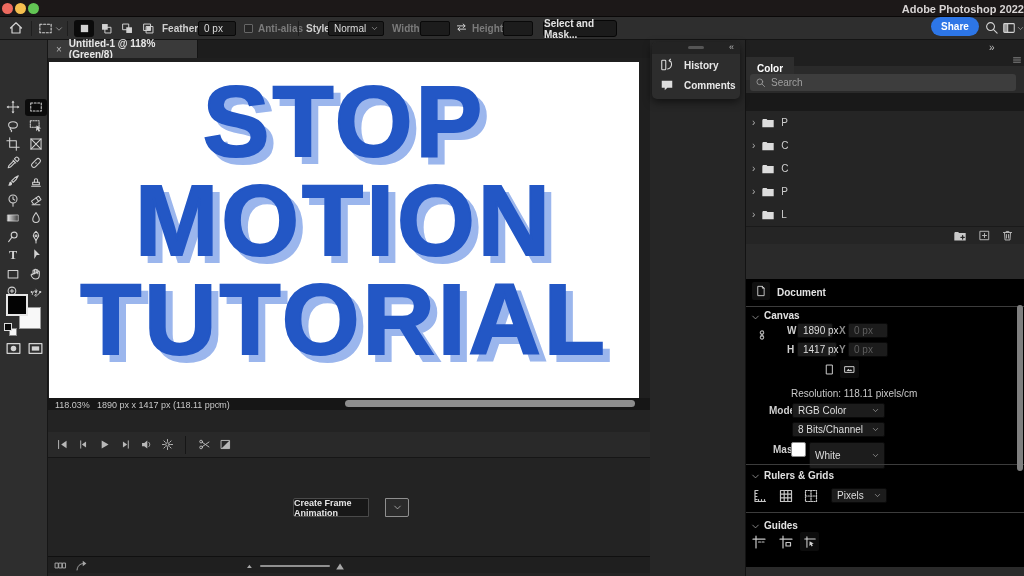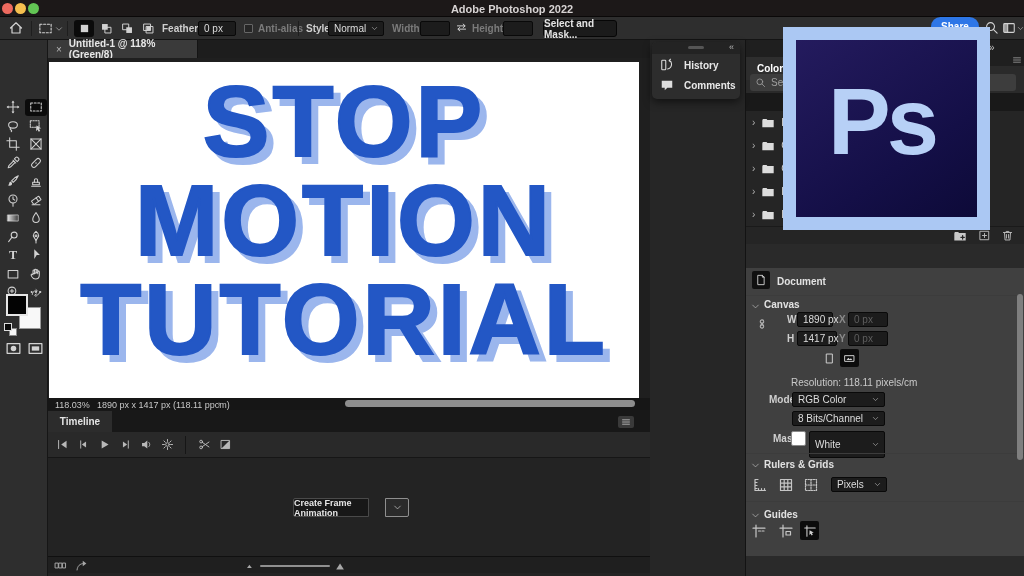--- a/index.html
+++ b/index.html
@@ -12,21 +12,21 @@
   .lbl{font-size:10px;color:#cfcfcf;font-weight:600;white-space:nowrap}
   .dim{color:#7b7b7b}
   .fld{background:#1c1c1c;border:1px solid #090909;border-radius:2px;font-size:10px;color:#ddd;
        display:flex;align-items:center;padding:0 5px;white-space:nowrap}
   .fld.dis{color:#5e5e5e}
   .drop{justify-content:space-between;gap:4px}
   .vsep{width:1px;height:15px;background:#1e1e1e}
   
   .titlebar{left:0;top:0;width:1024px;height:17px;background:#1c1818;border-bottom:1px solid #0a0808}
   .light{width:11px;height:11px;border-radius:50%;top:3px}
-  .wtitle{left:0;right:0;top:3px;text-align:center;font-size:11px;color:#d8d4d4;font-weight:600}
+  .wtitle{left:0;right:0;top:3px;text-align:right;font-size:11px;color:#d8d4d4;font-weight:600}
   
   .optbar{left:0;top:17px;width:1024px;height:23px;background:#2e2e2e;border-bottom:1px solid #141414}
   .selbtn{width:20px;height:17px;display:flex;align-items:center;justify-content:center;border-radius:3px;color:#e3e3e3}
   .selbtn.on{background:#0b0b0b}
   .btn{background:#1b1b1b;border:1px solid #060606;border-radius:3px;color:#e3e3e3;
        font-weight:bold;font-size:10px;display:flex;align-items:center;justify-content:center}
   .checkbox{width:9px;height:9px;border:1px solid #666;border-radius:1px;background:#262626}
   
   .toolbar{left:0;top:40px;width:48px;height:536px;background:#2e2e2e;border-right:1px solid #161616}
   .toolgrid{position:absolute;left:1px;top:58px;width:46px;display:grid;
@@ -424,32 +424,20 @@
   </div>
 
   <div class="abs statusbar">
     <span class="abs" style="left:7px;top:2px">118.03%</span>
     <span class="abs" style="left:49px;top:2px">1890 px x 1417 px (118.11 ppcm)</span>
     <span class="abs" style="left:170px;top:1px;color:#9a9a9a">›</span>
   </div>
   <div class="abs hscroll"></div>
 
   <div class="abs timeline">
-    <div class="abs tl-head">
-      <div class="abs tl-tab">
-        <span style="font-weight:bold;color:#e4e4e4">Timeline</span>
-      </div>
-      <div class="abs menu-chip" style="left:570px;top:6px;width:16px;height:12px">
-        <span class="ic">
-            <svg width="10" height="10" viewBox="0 0 16 16" fill="none" stroke="currentColor" stroke-width="1.2" stroke-linecap="round" stroke-linejoin="round">
-              <path d="M2.5 4.5h11M2.5 8h11M2.5 11.5h11"></path>
-            </svg>
-          </span>
-        </div>
-    </div>
     <div class="abs tl-controls">
       <span class="abs ic" style="left:8px;top:6px;color:#b8b8b8">
           <svg width="13" height="13" viewBox="0 0 16 16" fill="none" stroke="currentColor" stroke-width="1.2" stroke-linecap="round" stroke-linejoin="round">
             <path d="M3.2 3v10"></path>
             <path d="M13 3.4L6.4 8l6.6 4.6z" fill="currentColor" stroke="none"></path>
           </svg>
         </span>
       <span class="abs ic" style="left:28px;top:6px;color:#b8b8b8">
           <svg width="13" height="13" viewBox="0 0 16 16" fill="none" stroke="currentColor" stroke-width="1.2" stroke-linecap="round" stroke-linejoin="round">
             <path d="M5.8 3.5v9"></path>
@@ -636,21 +624,21 @@
           </svg>
         </span>
       <span class="abs ic" style="left:255px;top:2px;color:#b8b8b8">
           <svg width="13" height="13" viewBox="0 0 16 16" fill="none" stroke="currentColor" stroke-width="1.2" stroke-linecap="round" stroke-linejoin="round">
             <path d="M3 4.3h10M6.3 4.3V3h3.4v1.3M4.3 4.3l.7 9.2h6l.7-9.2M6.7 6.8v4.4M9.3 6.8v4.4"></path>
           </svg>
         </span>
     </div>
 
 
-    <div class="abs" style="left:0;top:228px;width:279px;height:288px;background:#404040">
+    <div class="abs" style="left:0;top:239px;width:279px;height:288px;background:#000000">
       <div class="abs iconbtn" style="left:6px;top:3px;width:18px;height:18px;background:#101010">
         <span class="ic">
             <svg width="12" height="12" viewBox="0 0 16 16" fill="none" stroke="currentColor" stroke-width="1.2" stroke-linecap="round" stroke-linejoin="round">
               <path d="M4.2 1.8h5.6l2.4 2.4v10H4.2z"></path>
               <path d="M9.8 1.8v2.4h2.4"></path>
             </svg>
           </span>
         </div>
       <span class="abs sechead" style="left:31px;top:8px">Document</span>
       <div class="abs divider" style="left:0;top:27px"></div>
@@ -794,17 +782,14 @@
           </span>
         </div>
 
       <div class="abs scroll-v" style="left:271px;top:26px;height:166px"></div>
     </div>
 
   </div>
 
   <div class="abs share" style="background: rgb(45, 118, 231);">Share</div>
 
-  <div class="abs pslogo" style="border: 13px solid rgb(171, 200, 243); background: linear-gradient(145deg, rgb(36, 27, 94) 0%, rgb(20, 15, 71) 65%, rgb(13, 10, 56) 100%);">
-    <span class="pstext" style="color: rgb(183, 208, 246);">Ps</span>
-  </div>
 
 </div>
 
 </body></html>

